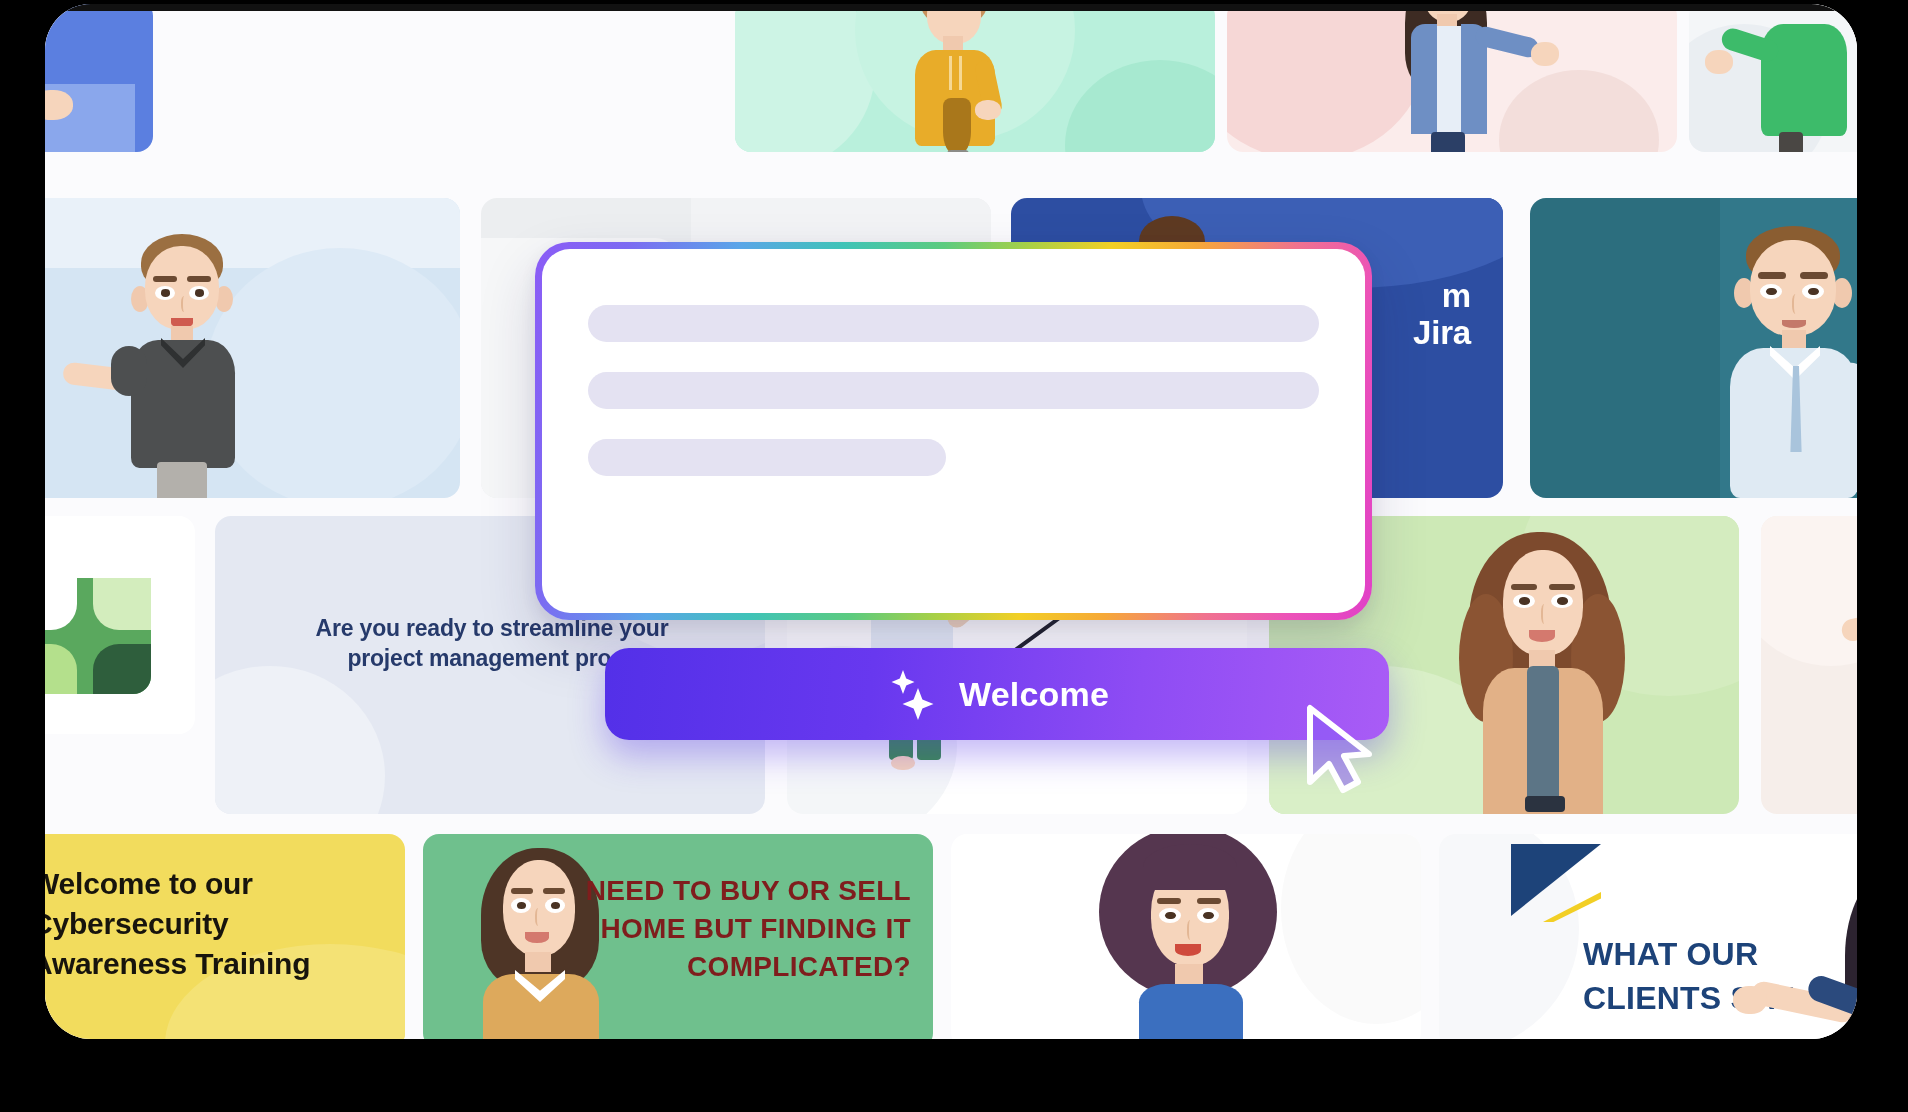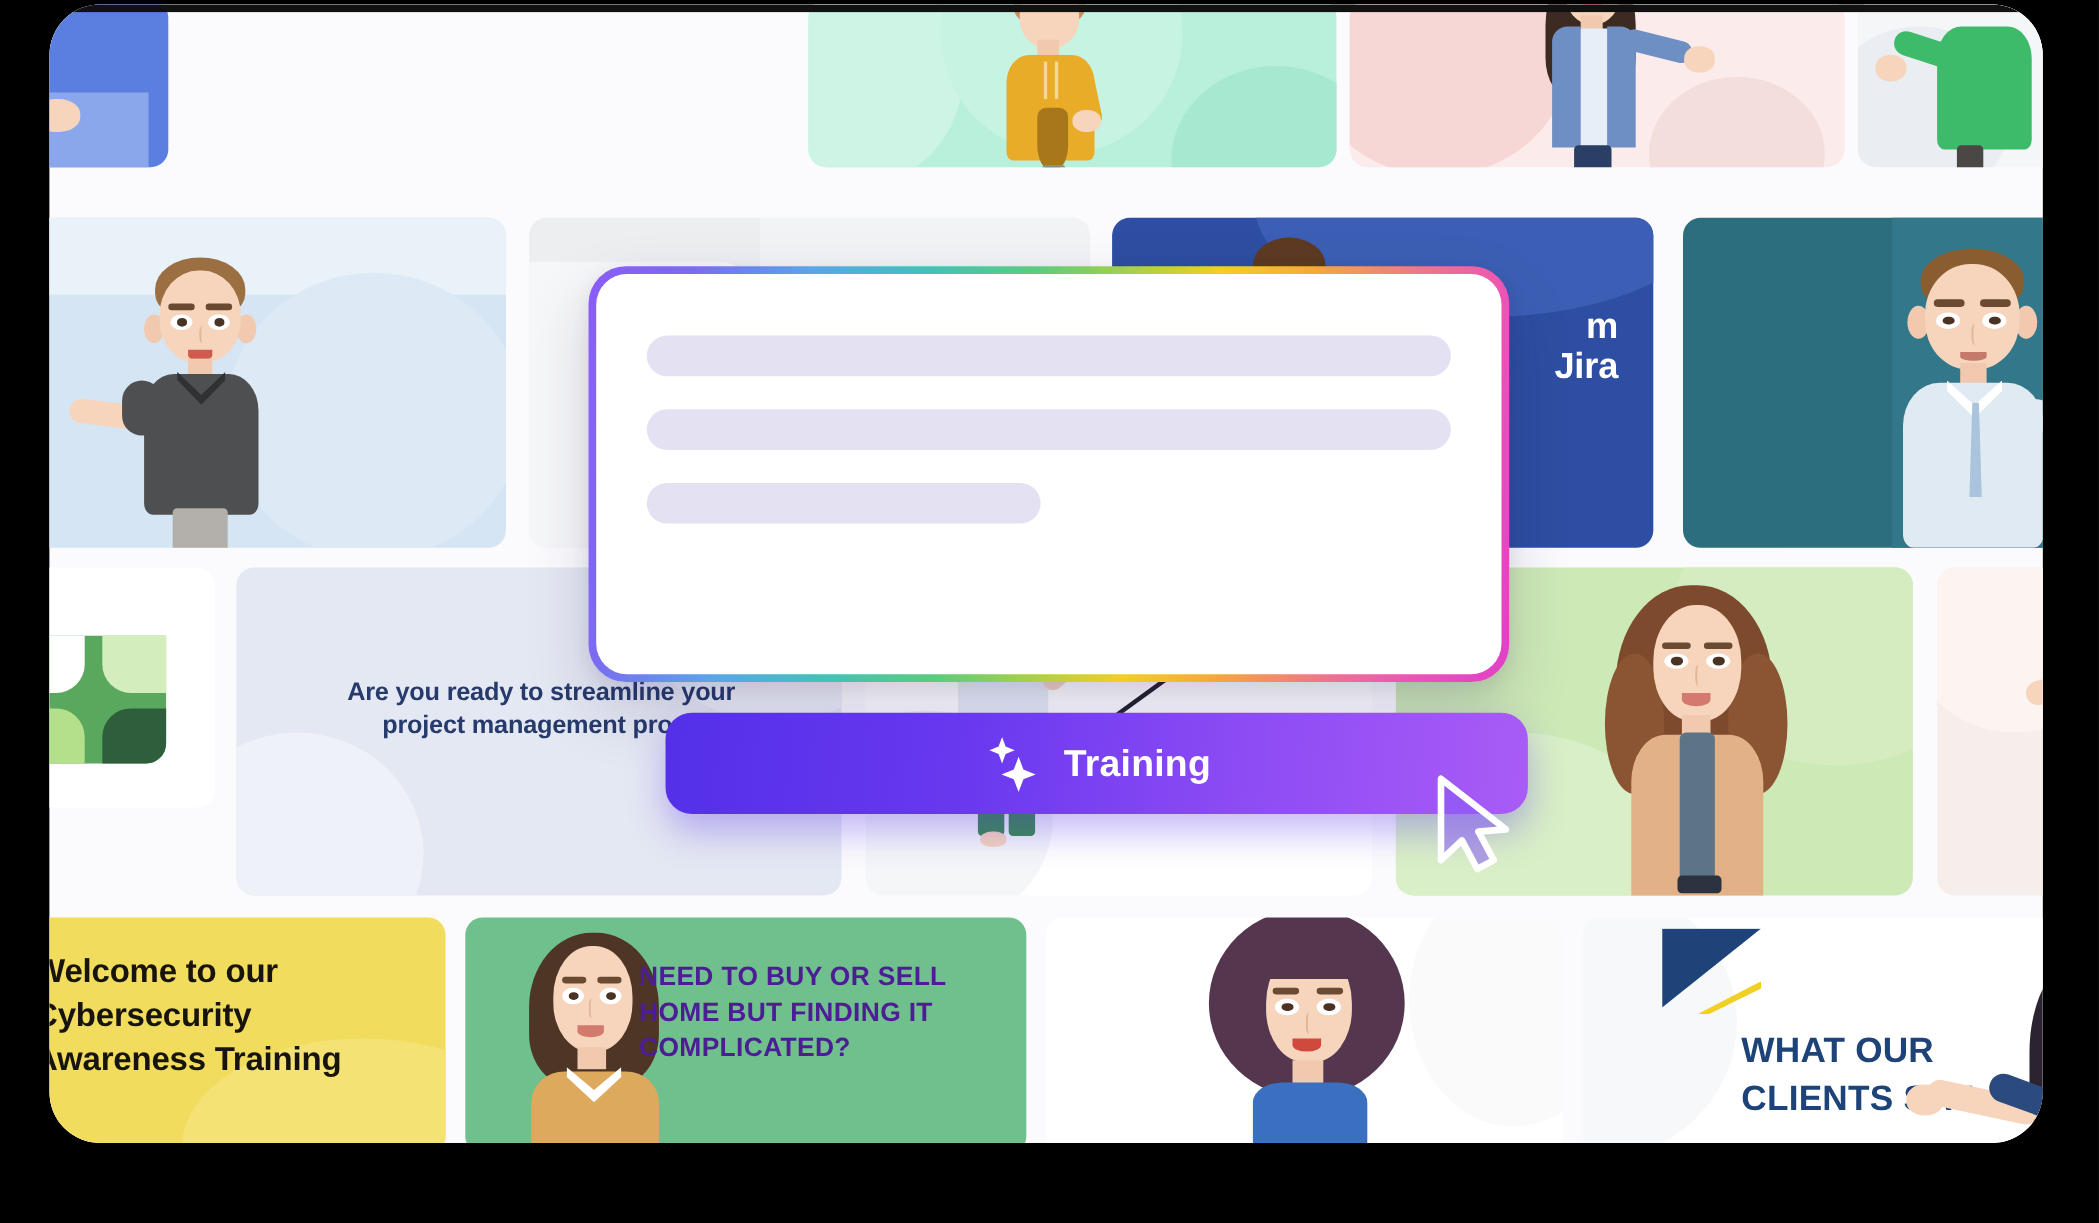--- a/index.html
+++ b/index.html
@@ -301,21 +301,21 @@
           </div>
         <div class="eye" style="left:64px;top:50px;width:20px;height:15px;">
             <i></i>
           </div>
         <div class="nose" style="left:54px;top:60px;width:8px;height:18px;"></div>
         <div class="mouth" style="left:44px;top:84px;width:24px;height:11px;background:#d4796e;"></div>
         <div class="neck" style="left:44px;top:104px;width:26px;height:20px;"></div>
         <div class="body" style="left:2px;top:126px;width:116px;height:108px;background:#dda95c;"></div>
         <div class="collar" style="left:34px;top:122px;width:50px;height:32px;"></div>
       </div>
-      <div class="card-label" style="left:158px; top:38px; width:330px; text-align:left; font-size:24px; color:#4c1d95; line-height:1.36; letter-spacing:.3px;">NEED TO BUY OR SELL
+      <div class="card-label" style="left:158px; top:38px; width:330px; text-align:right; font-size:28px; color:#7f1d1d; line-height:1.36; letter-spacing:.3px;">NEED TO BUY OR SELL
 HOME BUT FINDING IT
 COMPLICATED?</div>
     </div>
 
     <div class="card" style="left:906px; top:830px; width:470px; height:215px; background:#ffffff;">
       <div class="fig" style="left:148px; top:-8px;">
         <div class="hair2" style="left:0;top:0;width:178px;height:172px;background:#55364f;border-radius:50%;"></div>
         <div class="head" style="left:52px;top:36px;width:78px;height:104px;"></div>
         <div class="hair2" style="left:44px;top:18px;width:94px;height:46px;background:#55364f;border-radius:50% 50% 0 0;"></div>
         <div class="brow" style="left:58px;top:72px;width:24px;height:6px;"></div>
@@ -355,21 +355,21 @@
         <div class="skeleton-line" style="width:100%;"></div>
         <div class="skeleton-line" style="width:49%;"></div>
       </div>
     </div>
 
     <button id="generate-button">
       <svg id="sparkle-icon" viewBox="0 0 52 52" aria-hidden="true">
         <path d="M18 2 L21.2 10.6 L29.5 14 L21.2 17.4 L18 26 L14.8 17.4 L6.5 14 L14.8 10.6 Z" fill="#ffffff"></path>
         <path d="M33 20 L37.4 31.6 L48.5 36 L37.4 40.4 L33 52 L28.6 40.4 L17.5 36 L28.6 31.6 Z" fill="#ffffff"></path>
       </svg>
-      <span>Training</span>
+      <span>Welcome</span>
     </button>
 
     <svg id="mouse-cursor" viewBox="0 0 74 90">
       <path d="M7 4 L7 78 L26 60 L40 86 L55 78 L41 52 L66 50 Z" fill="rgba(139,92,246,.55)" stroke="#ffffff" stroke-width="6" stroke-linejoin="round" stroke-linecap="round"></path>
     </svg>
 
   </div>
 </div>
 
 </body></html>

